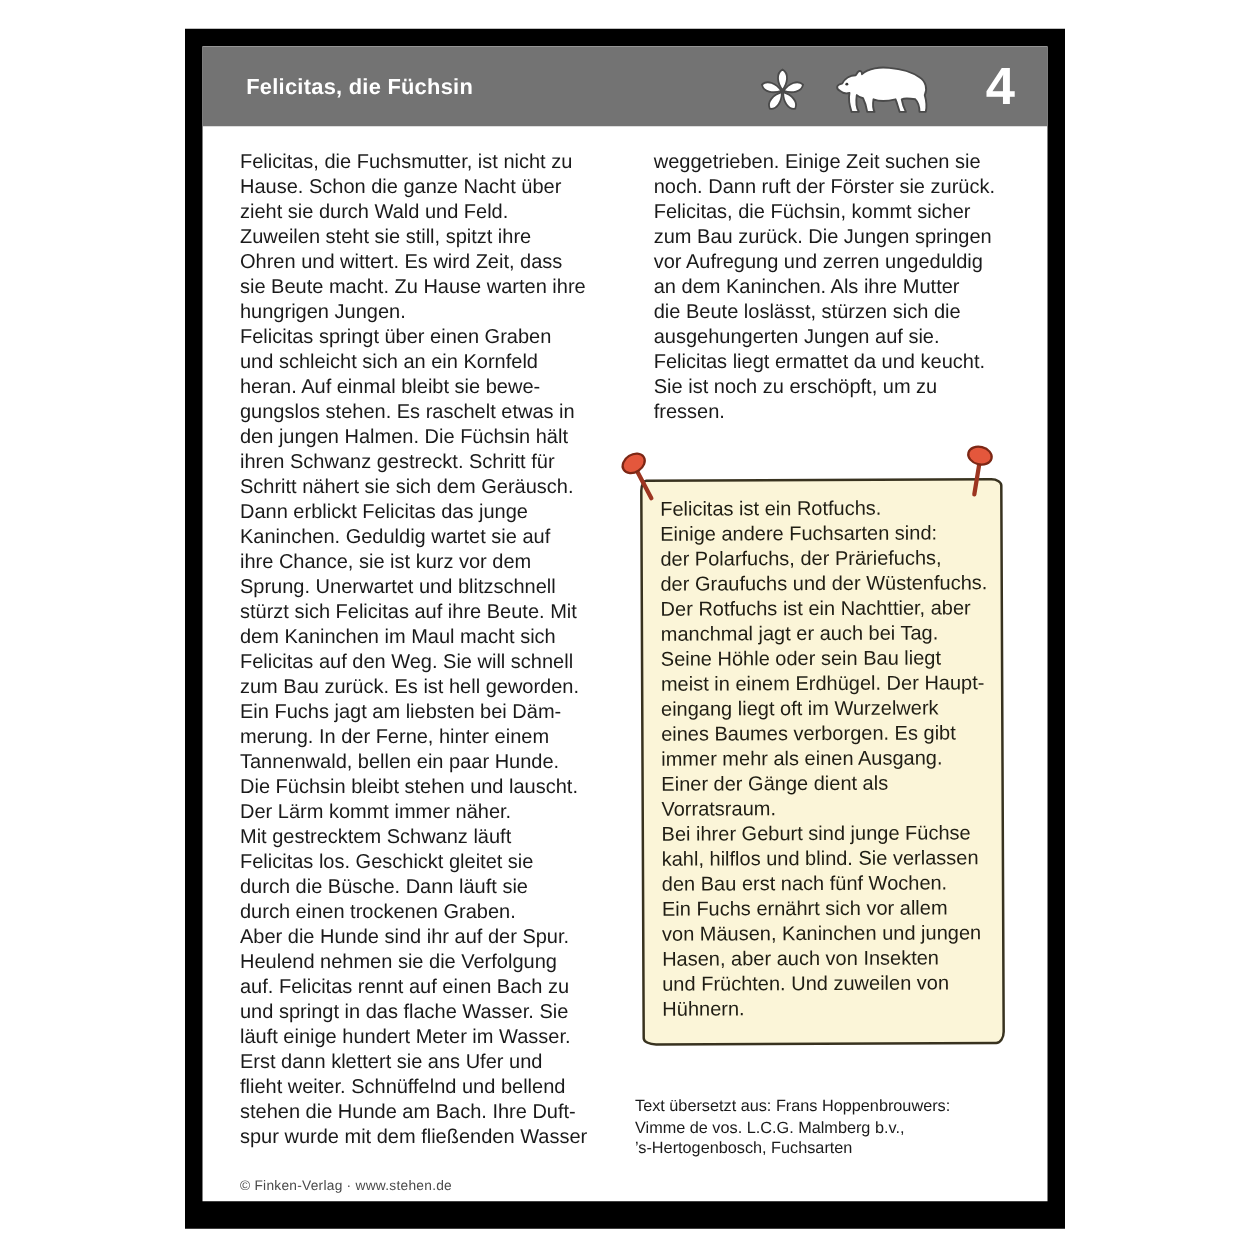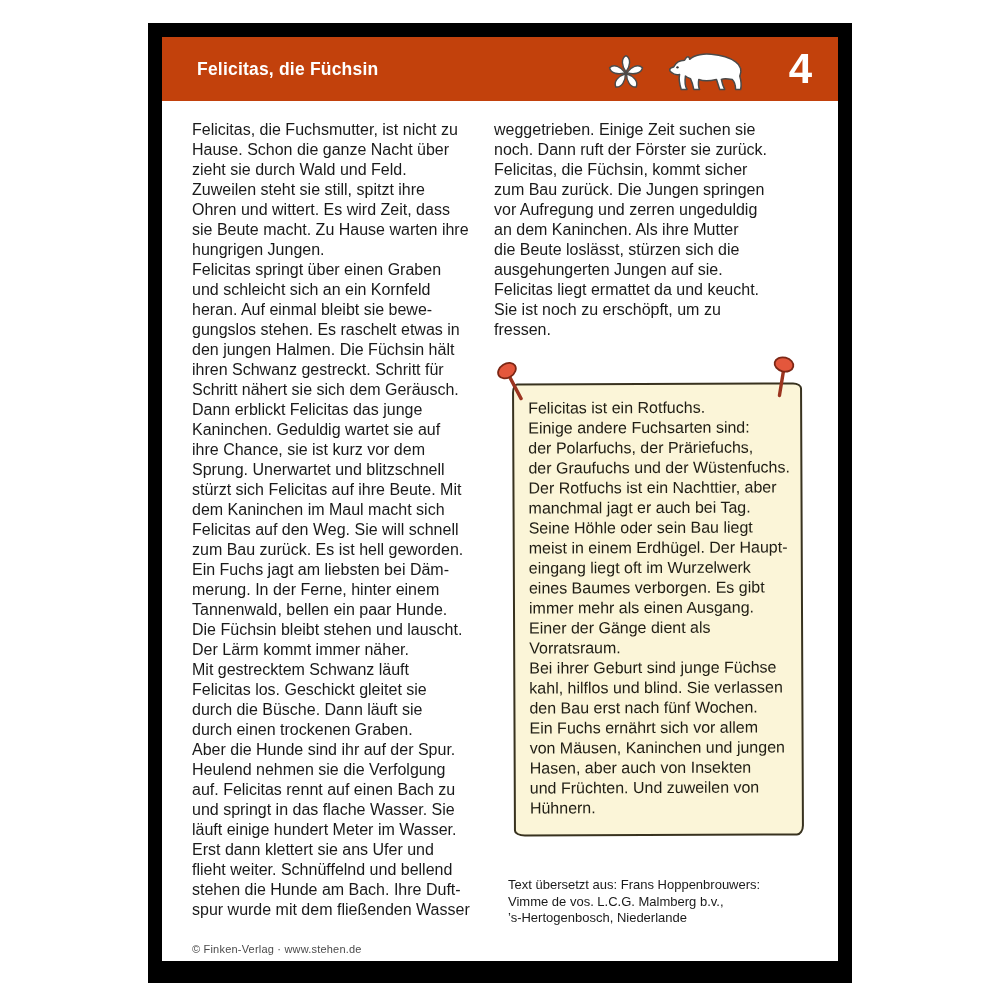--- a/index.html
+++ b/index.html
@@ -12,39 +12,39 @@
   .card{
     position:absolute;left:148px;top:23px;width:704px;height:960px;
     background:#000000;
   }
   .inner{
     position:absolute;left:14px;top:14px;width:676px;height:924px;
     background:#ffffff;overflow:hidden;
   }
   .header{
     position:absolute;left:0;top:0;width:676px;height:64px;
-    background:#c2410c;
+    background:#737373;
   }
   .header-title{
     position:absolute;left:35px;top:0;height:64px;display:flex;align-items:center;
     color:#ffffff;font-weight:bold;font-size:17.5px;letter-spacing:0.2px;
   }
   .flower{position:absolute;left:440px;top:12px;width:48px;height:48px;}
   .bear{position:absolute;left:503px;top:14px;width:86px;height:46px;}
   .page-number{
     position:absolute;right:26px;top:0;height:64px;display:flex;align-items:center;
     color:#ffffff;font-weight:bold;font-size:42px;
   }
   .col{
     position:absolute;top:83px;
     font-size:16px;line-height:20px;color:#1a1a1a;
     white-space:pre-line;
   }
   .col-left{left:30px;width:316px;}
-  .col-right{left:332px;width:326px;}
+  .col-right{left:361px;width:326px;}
   .note{
     position:absolute;left:351px;top:346px;width:290px;
     background:#FBF5D8;
     border:2.5px solid #38321f;
     border-radius:5px 9px 7px 11px / 9px 6px 10px 6px;
     box-sizing:border-box;
     padding:13px 10px 16px 14px;
     transform:rotate(-0.25deg);
   }
   .note-text{
@@ -183,18 +183,18 @@
 den Bau erst nach fünf Wochen.
 Ein Fuchs ernährt sich vor allem
 von Mäusen, Kaninchen und jungen
 Hasen, aber auch von Insekten
 und Früchten. Und zuweilen von
 Hühnern.</div>
     </div>
 
     <div class="credit">Text übersetzt aus: Frans Hoppenbrouwers:
 Vimme de vos. L.C.G. Malmberg b.v.,
-’s-Hertogenbosch, Niederlande</div>
+’s-Hertogenbosch, Fuchsarten</div>
 
     <div class="copyright">© Finken-Verlag · www.stehen.de</div>
 
   </div>
 </div>
 
 </body></html>

